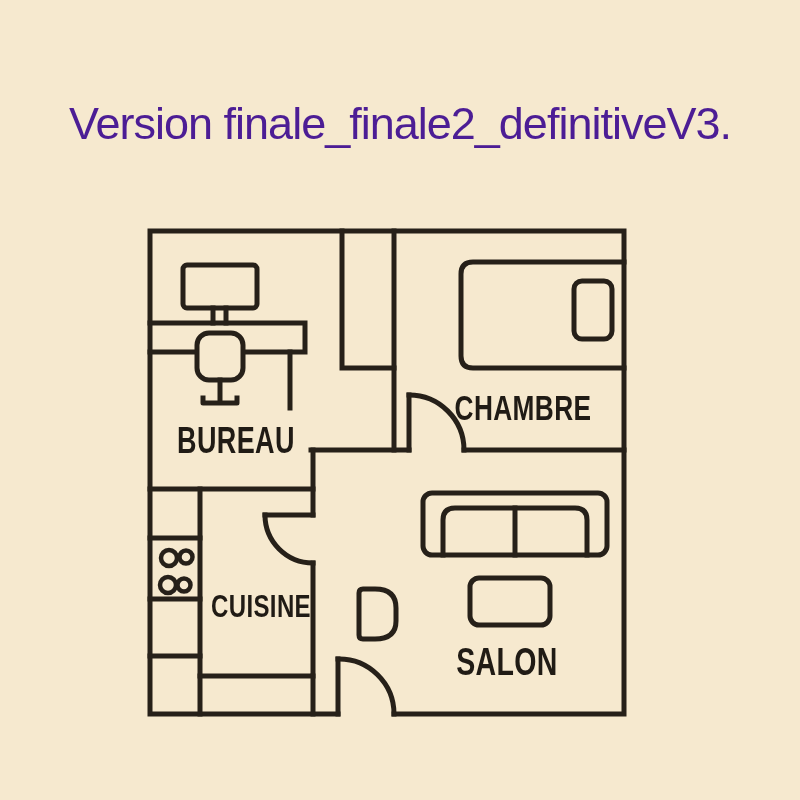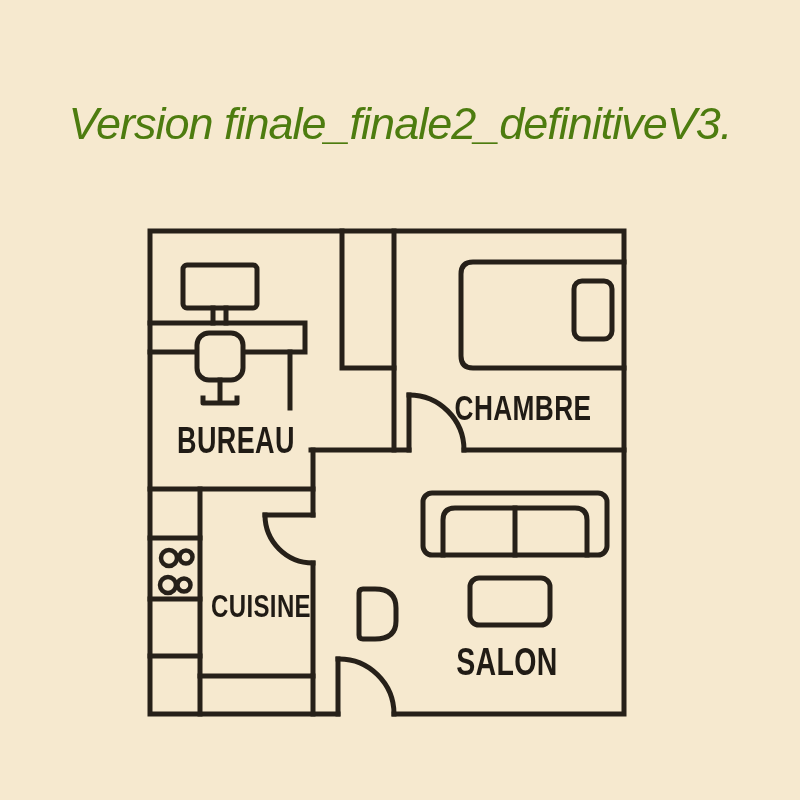--- a/index.html
+++ b/index.html
@@ -5,23 +5,22 @@
   html,body{margin:0;padding:0;}
   body{
     width:800px;height:800px;position:relative;overflow:hidden;
     background:#f6e9cf;
     font-family:"Liberation Sans",sans-serif;
   }
   .title{
     position:absolute;left:0;right:0;top:98px;
     text-align:center;
     font-size:45px;font-weight:400;letter-spacing:-1px;
-    color:#4d7c0f;
+    color:#4c1d95;
     white-space:nowrap;
-    font-style:italic;
   }
   .plan-svg{position:absolute;left:0;top:0;}
   .room-label{
     position:absolute;
     font-weight:700;
     color:#201b15;
     transform:translate(-50%,-50%) scaleX(.75);
     white-space:nowrap;
     letter-spacing:.5px;
   }

